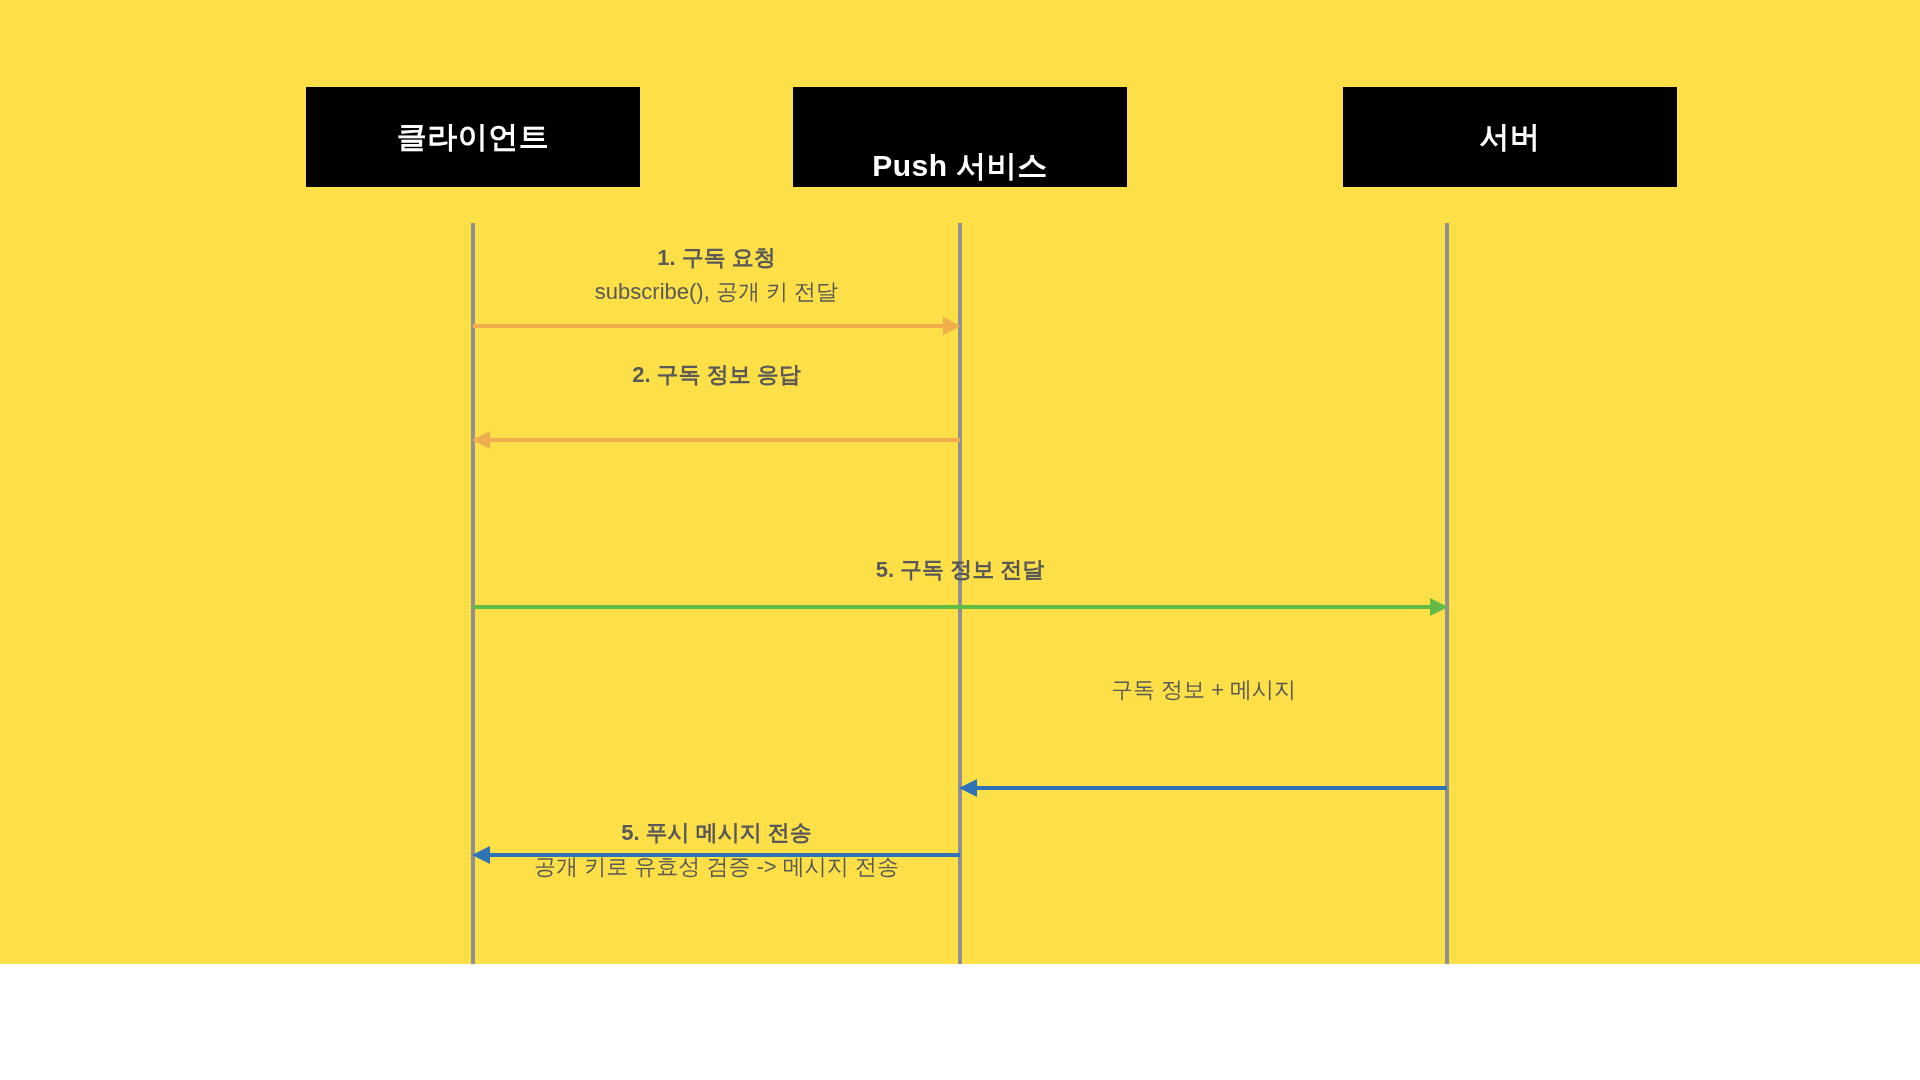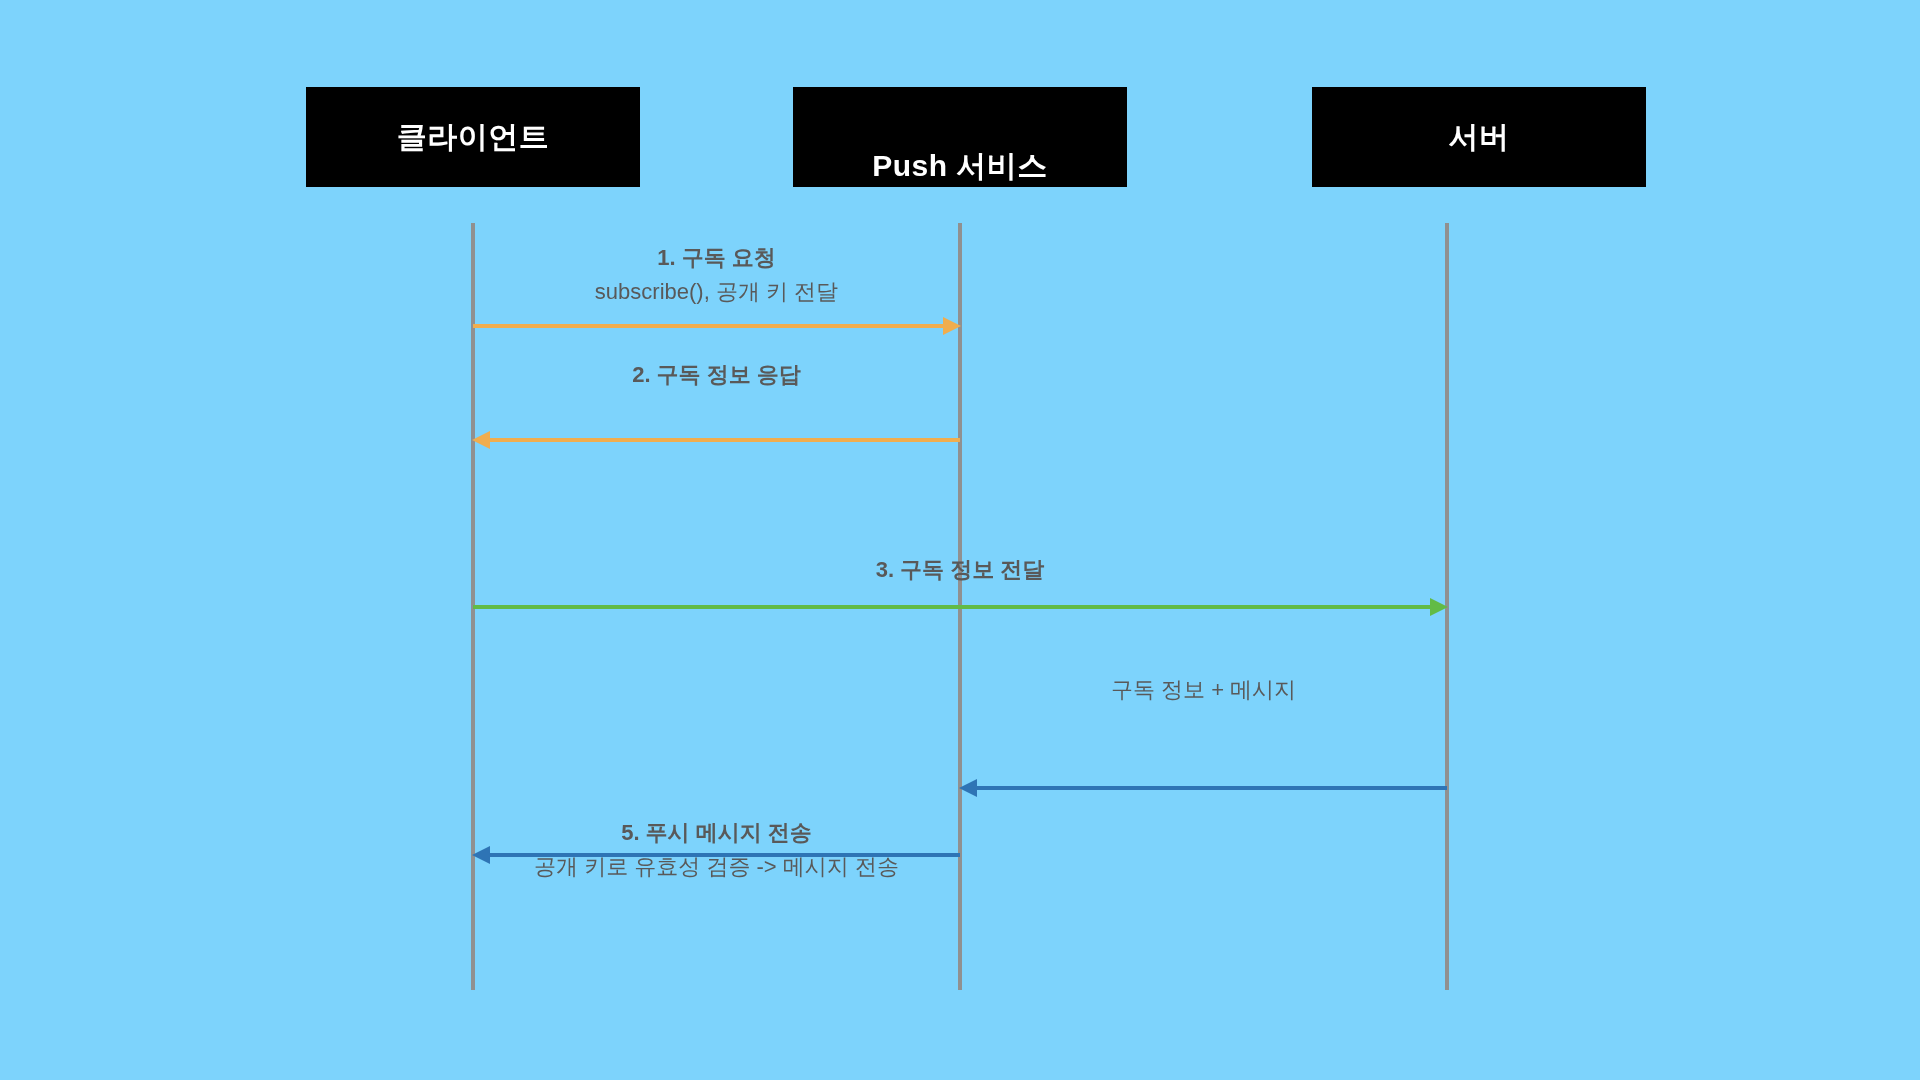--- a/index.html
+++ b/index.html
@@ -1,27 +1,27 @@
 <!DOCTYPE html>
 <html><head>
 <meta charset="utf-8">
 <style>
   html, body { margin: 0; padding: 0; background: #ffffff; }
   body { width: 1920px; height: 1080px; font-family: "Liberation Sans", sans-serif; }
-  .stage { position: relative; width: 1920px; height: 1080px; background: #7dd3fc; overflow: hidden; }
+  .stage { position: relative; width: 1920px; height: 964px; background: #fde047; overflow: hidden; }
 
   .actor {
     position: absolute; top: 87px; width: 334px; height: 100px;
     background: #000000; color: #ffffff;
     display: flex; align-items: center; justify-content: center;
     font-size: 30px; font-weight: bold; letter-spacing: 0.5px;
   }
   .actor-client { left: 306px; }
   .actor-push   { left: 793px; align-items: flex-end; }
-  .actor-server { left: 1312px; text-align: center; }
+  .actor-server { left: 1343px; text-align: center; }
 
   .lifeline {
     position: absolute; top: 223px; height: 767px; width: 4px;
     background: #909090;
   }
   .lifeline-client { left: 471px; }
   .lifeline-push   { left: 958px; }
   .lifeline-server { left: 1445px; }
 
   .msg-label {
@@ -90,21 +90,21 @@
 
   <div class="msg-label label-2">
     <div class="title">2. 구독 정보 응답</div>
   </div>
   <div class="arrow arrow-2 dir-left c-orange">
     <div class="shaft"></div>
     <div class="head point-left"></div>
   </div>
 
   <div class="msg-label label-3">
-    <div class="title">3. 구독 정보 전달</div>
+    <div class="title">5. 구독 정보 전달</div>
   </div>
   <div class="arrow arrow-3 dir-right c-green">
     <div class="shaft"></div>
     <div class="head point-right"></div>
   </div>
 
   <div class="msg-label label-4">
     <div class="detail">구독 정보 + 메시지</div>
   </div>
   <div class="arrow arrow-4 dir-left c-blue">

